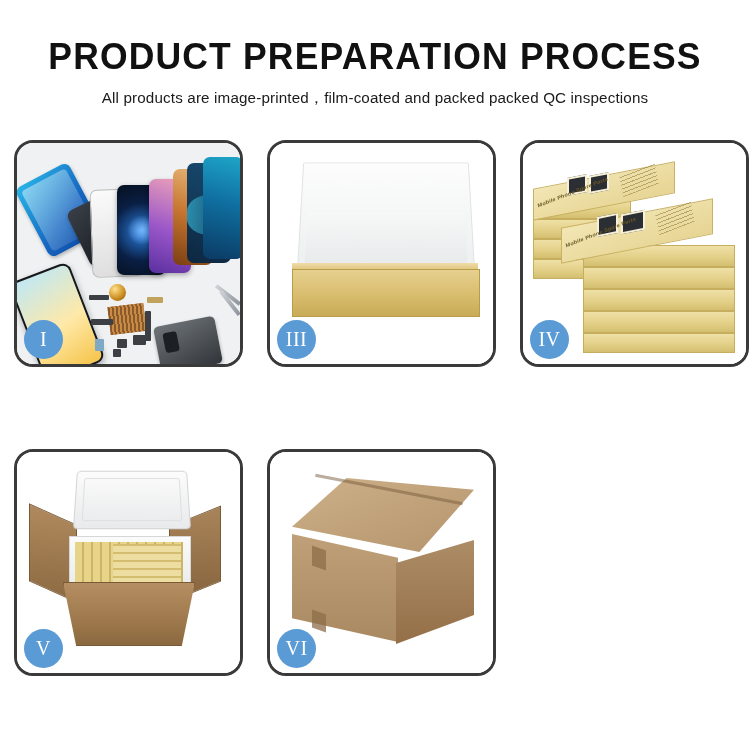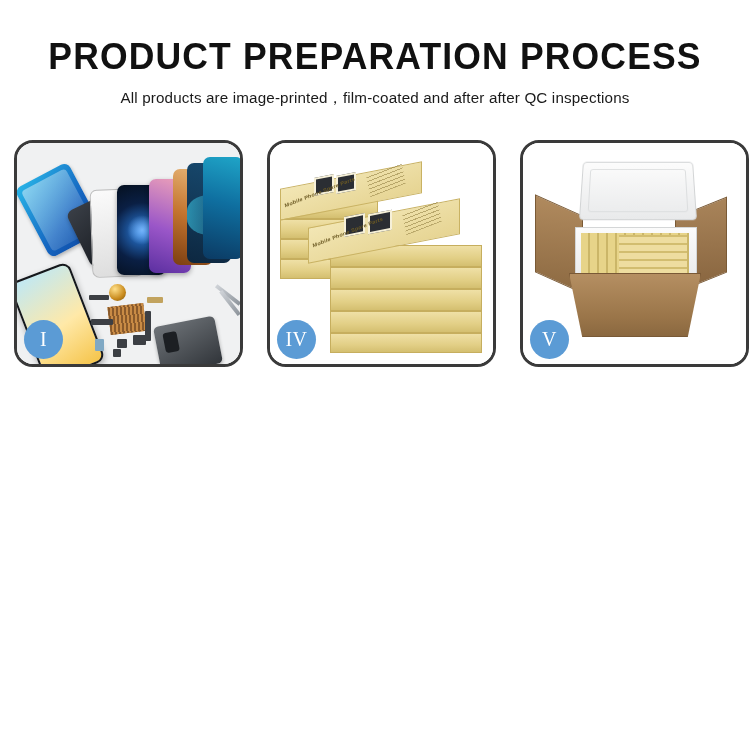--- a/index.html
+++ b/index.html
@@ -221,21 +221,21 @@
   .c-tapeA{position:absolute;left:42px;top:96px;width:14px;height:20px;
     background:rgba(140,110,74,.75);transform:skewY(20deg);}
   .c-tapeB{position:absolute;left:42px;top:160px;width:14px;height:18px;
     background:rgba(140,110,74,.75);transform:skewY(20deg);}
 </style>
 </head>
 <body>
 
 <div class="header">
   <div class="title">PRODUCT PREPARATION PROCESS</div>
-  <div class="subtitle">All products are image-printed，film-coated and after after QC inspections</div>
+  <div class="subtitle">All products are image-printed，film-coated and packed packed QC inspections</div>
 </div>
 
 <div class="grid">
 
   <div class="panel">
     <div class="scene p1">
       <div class="phone ph-a"></div>
       <div class="phone ph-b"></div>
       <div class="phone ph-c"></div>
       <div class="phone ph-d"></div>
@@ -255,20 +255,29 @@
       <div class="chip" style="left:130px;top:154px;width:16px;height:6px;background:#c2a35e;"></div>
       <div class="chip" style="left:128px;top:168px;width:6px;height:30px;"></div>
       <div class="chip" style="left:96px;top:206px;width:8px;height:8px;"></div>
       <div class="tweezer"></div>
       <div class="tweezer2"></div>
     </div>
     <div class="badge">I</div>
   </div>
 
 
+  <div class="panel">
+    <div class="scene p3">
+      <div class="lid"></div>
+      <div class="boxinner"></div>
+      <div class="boxlip"></div>
+      <div class="boxbase"></div>
+    </div>
+    <div class="badge">III</div>
+  </div>
 
   <div class="panel">
     <div class="scene p4">
       <div class="stackwrap">
 
         <div class="sbox" style="left:4px;top:42px;width:96px;height:18px;"></div>
         <div class="sbox" style="left:4px;top:62px;width:96px;height:18px;"></div>
         <div class="sbox" style="left:4px;top:82px;width:96px;height:18px;"></div>
         <div class="sbox" style="left:4px;top:102px;width:96px;height:18px;"></div>
 
@@ -300,14 +309,25 @@
       <div class="flapR"></div>
       <div class="foam"></div>
       <div class="ybars"></div>
       <div class="ybars2"></div>
       <div class="foamLid"></div>
       <div class="cartonBody"></div>
     </div>
     <div class="badge">V</div>
   </div>
 
+  <div class="panel">
+    <div class="scene p6">
+      <div class="c-top"></div>
+      <div class="c-front"></div>
+      <div class="c-side"></div>
+      <div class="c-seam"></div>
+      <div class="c-tapeA"></div>
+      <div class="c-tapeB"></div>
+    </div>
+    <div class="badge">VI</div>
+  </div>
 
 </div>
 
 </body></html>

